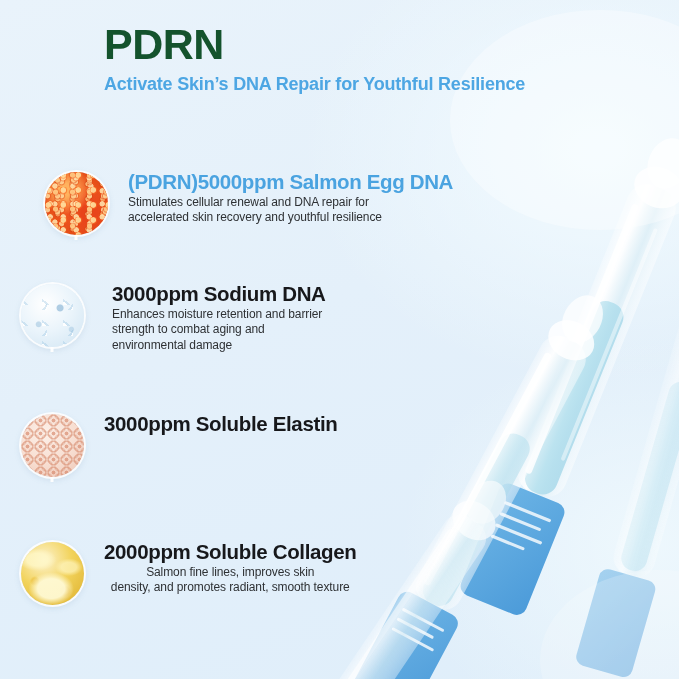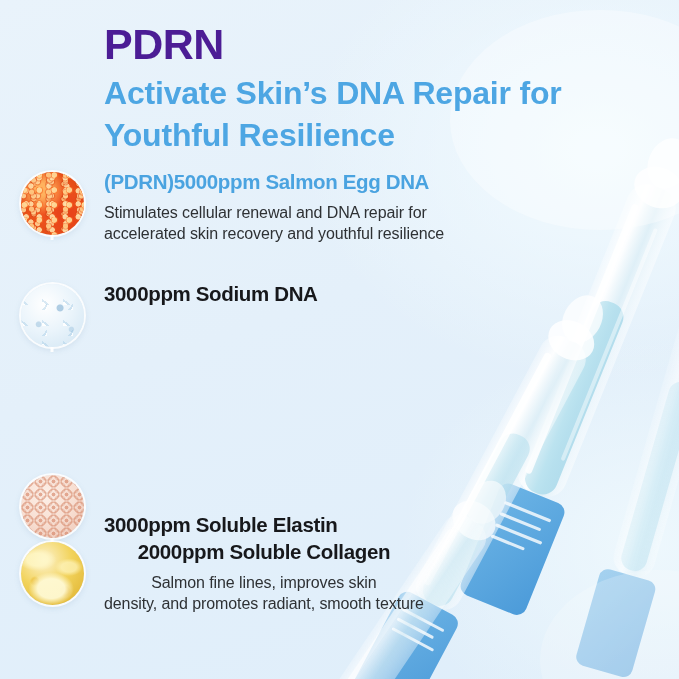--- a/index.html
+++ b/index.html
@@ -17,26 +17,26 @@
       radial-gradient(ellipse 70% 55% at 88% 22%, #f2fbff 0%, rgba(242,251,255,0) 62%),
       radial-gradient(ellipse 60% 50% at 95% 80%, #eef8fd 0%, rgba(238,248,253,0) 60%),
       linear-gradient(160deg,#e9f3fb 0%,#e4f0fa 45%,#dfeefa 100%);
     overflow:hidden;
   }
   .bg-photo svg{ position:absolute; inset:0; width:100%; height:100%; }
 
   
   .header{ position:absolute; left:104px; top:22px; width:470px; }
   .brand-title{
-    font-size:43px; font-weight:700; color:#4c1d95;
+    font-size:43px; font-weight:700; color:#14532d;
     letter-spacing:-0.5px; line-height:1.05;
   }
   .brand-sub{
     margin-top:6px;
-    font-size:32px; font-weight:700; color:#4da6e3;
+    font-size:18px; font-weight:700; color:#4da6e3;
     line-height:1.30; letter-spacing:-0.2px;
   }
 
   
   .features{ position:absolute; left:0; top:168px; width:679px; }
   .feature{ position:relative; display:flex; align-items:flex-start; }
   .feature + .feature{ margin-top:0; }
 
   .icon-col{
     width:104px; min-width:104px;
@@ -119,22 +119,21 @@
   }
   .feature:last-child .dash{ display:none; }
 
   .txt-col{ padding-right:14px; padding-top:2px; }
   .f-title{
     font-size:20.5px; font-weight:700; color:#17181b;
     letter-spacing:-0.35px; line-height:1.2;
   }
   .f-title.accent{ color:#4aa3e0; }
   .f-desc{
-    margin-top:7px;
-    font-size:16px; font-weight:300; color:#2e3134;
+    font-size:12px; font-weight:300; color:#2e3134;
     line-height:1.32; letter-spacing:-0.1px;
     white-space:pre-line;
   }
 </style>
 </head>
 <body>
 
 <div class="bg-photo">
   <svg viewBox="0 0 679 679" preserveAspectRatio="none">
     <defs>
@@ -205,47 +204,50 @@
 </div>
 
 <div class="header">
   <div class="brand-title">PDRN</div>
   <div class="brand-sub">Activate Skin’s DNA Repair for
 Youthful Resilience</div>
 </div>
 
 <div class="features">
 
-  <div class="feature" style="min-height:112px;">
+  <div class="feature" style="min-height:112px;padding-left:24px;">
     <div class="icon-col">
       <div class="bubble b-roe">
           <div class="tex"></div>
         </div>
       <div class="dash"></div>
     </div>
     <div class="txt-col">
       <div class="f-title accent">(PDRN)5000ppm Salmon Egg DNA</div>
       <div class="f-desc">Stimulates cellular renewal and DNA repair for
 accelerated skin recovery and youthful resilience</div>
     </div>
   </div>
 
-  <div class="feature" style="min-height:130px;">
+  <div class="feature" style="min-height:130px;gap:8px;">
     <div class="icon-col">
       <div class="bubble b-ice">
           <div class="tex"></div>
         </div>
       <div class="dash"></div>
     </div>
     <div class="txt-col">
       <div class="f-title">3000ppm Sodium DNA</div>
-    </div>
-  </div>
-
-  <div class="feature" style="min-height:128px;align-items:flex-end;">
+      <div class="f-desc">Enhances moisture retention and barrier
+strength to combat aging and
+environmental damage</div>
+    </div>
+  </div>
+
+  <div class="feature" style="min-height:128px;">
     <div class="icon-col">
       <div class="bubble b-cell">
           <div class="tex"></div>
         </div>
       <div class="dash"></div>
     </div>
     <div class="txt-col">
       <div class="f-title">3000ppm Soluble Elastin</div>
     </div>
   </div>

